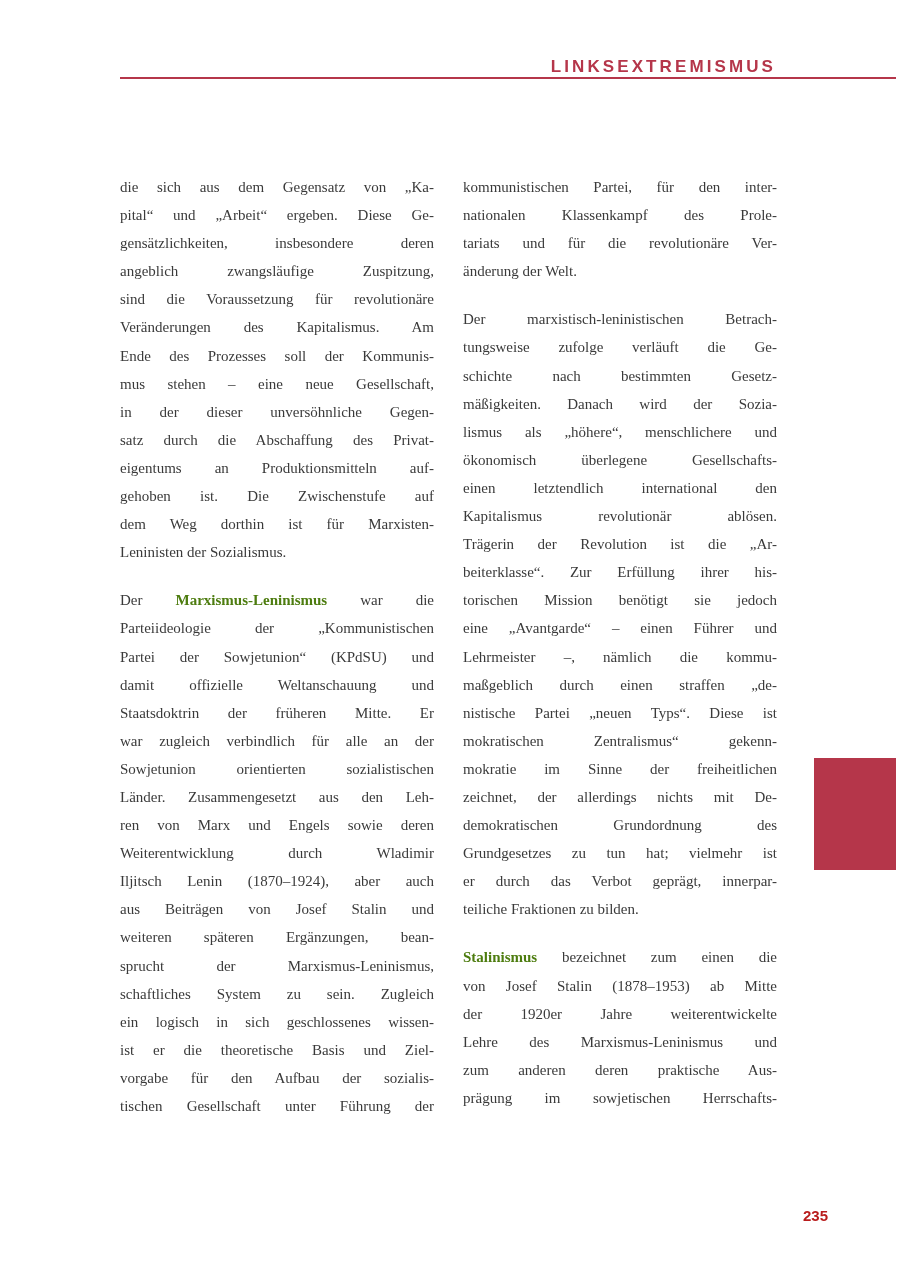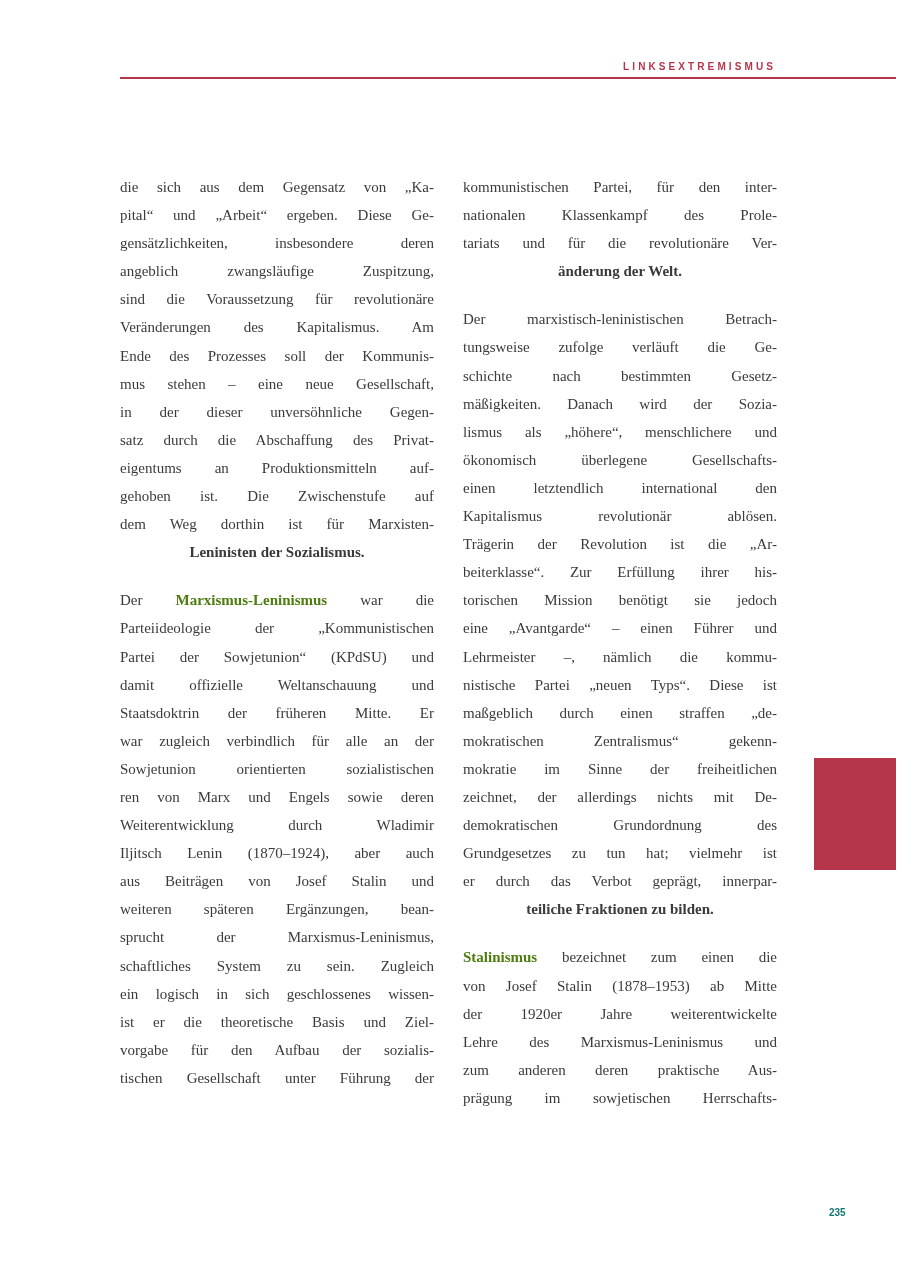--- a/index.html
+++ b/index.html
@@ -14,21 +14,21 @@
       overflow: hidden;
       font-family: "Liberation Serif", "DejaVu Serif", serif;
       color: #3a3a3a;
     }
     .header-title {
       position: absolute;
       right: 124px;
       top: 57px;
       font-family: "Liberation Sans", "DejaVu Sans", sans-serif;
       font-weight: bold;
-      font-size: 10px;
+      font-size: 17px;
       letter-spacing: 3.1px;
       color: #b5364a;
       line-height: 20px;
     }
     .header-rule {
       position: absolute;
       left: 120px;
       top: 77px;
       width: 776px;
       height: 2px;
@@ -58,33 +58,33 @@
     .side-tab {
       position: absolute;
       left: 814px;
       top: 758px;
       width: 82px;
       height: 112px;
       background: #b5364a;
     }
     .page-number {
       position: absolute;
-      left: 829px;
+      left: 803px;
       top: 1207px;
       font-family: "Liberation Sans", "DejaVu Sans", sans-serif;
       font-weight: bold;
-      font-size: 10px;
-      color: #0f766e;
+      font-size: 15px;
+      color: #b91c1c;
     }
     .just {
       display: block;
       text-align: justify;
       text-align-last: justify;
     }
-    .last { display: block; text-align: center; font-weight: bold; }
+    .last { display: block; text-align: left; }
   </style>
 </head>
 <body>
 
 <div class="header-title">LINKSEXTREMISMUS</div>
 <div class="header-rule"></div>
 
 <div class="column col-left">
   <p class="para">
     <span class="just">die sich aus dem Gegensatz von „Ka-</span>
@@ -103,20 +103,21 @@
     <span class="last">Leninisten der Sozialismus.</span>
   </p>
   <p class="para">
     <span class="just"><span>Der </span><span class="term">Marxismus-Leninismus</span><span> war die</span></span>
     <span class="just">Parteiideologie der „Kommunistischen</span>
     <span class="just">Partei der Sowjetunion“ (KPdSU) und</span>
     <span class="just">damit offizielle Weltanschauung und</span>
     <span class="just">Staatsdoktrin der früheren Mitte. Er</span>
     <span class="just">war zugleich verbindlich für alle an der</span>
     <span class="just">Sowjetunion orientierten sozialistischen</span>
+    <span class="just">Länder. Zusammengesetzt aus den Leh-</span>
     <span class="just">ren von Marx und Engels sowie deren</span>
     <span class="just">Weiterentwicklung durch Wladimir</span>
     <span class="just">Iljitsch Lenin (1870–1924), aber auch</span>
     <span class="just">aus Beiträgen von Josef Stalin und</span>
     <span class="just">weiteren späteren Ergänzungen, bean-</span>
     <span class="just">sprucht der Marxismus-Leninismus,</span>
     <span class="just">schaftliches System zu sein. Zugleich</span>
     <span class="just">ein logisch in sich geschlossenes wissen-</span>
     <span class="just">ist er die theoretische Basis und Ziel-</span>
     <span class="just">vorgabe für den Aufbau der sozialis-</span>
@@ -138,22 +139,22 @@
     <span class="just">mäßigkeiten. Danach wird der Sozia-</span>
     <span class="just">lismus als „höhere“, menschlichere und</span>
     <span class="just">ökonomisch überlegene Gesellschafts-</span>
     <span class="just">einen letztendlich international den</span>
     <span class="just">Kapitalismus revolutionär ablösen.</span>
     <span class="just">Trägerin der Revolution ist die „Ar-</span>
     <span class="just">beiterklasse“. Zur Erfüllung ihrer his-</span>
     <span class="just">torischen Mission benötigt sie jedoch</span>
     <span class="just">eine „Avantgarde“ – einen Führer und</span>
     <span class="just">Lehrmeister –, nämlich die kommu-</span>
+    <span class="just">maßgeblich durch einen straffen „de-</span>
     <span class="just">nistische Partei „neuen Typs“. Diese ist</span>
-    <span class="just">maßgeblich durch einen straffen „de-</span>
     <span class="just">mokratischen Zentralismus“ gekenn-</span>
     <span class="just">mokratie im Sinne der freiheitlichen</span>
     <span class="just">zeichnet, der allerdings nichts mit De-</span>
     <span class="just">demokratischen Grundordnung des</span>
     <span class="just">Grundgesetzes zu tun hat; vielmehr ist</span>
     <span class="just">er durch das Verbot geprägt, innerpar-</span>
     <span class="last">teiliche Fraktionen zu bilden.</span>
   </p>
   <p class="para">
     <span class="just"><span class="term-stalin">Stalinismus</span><span> bezeichnet zum einen die</span></span>

